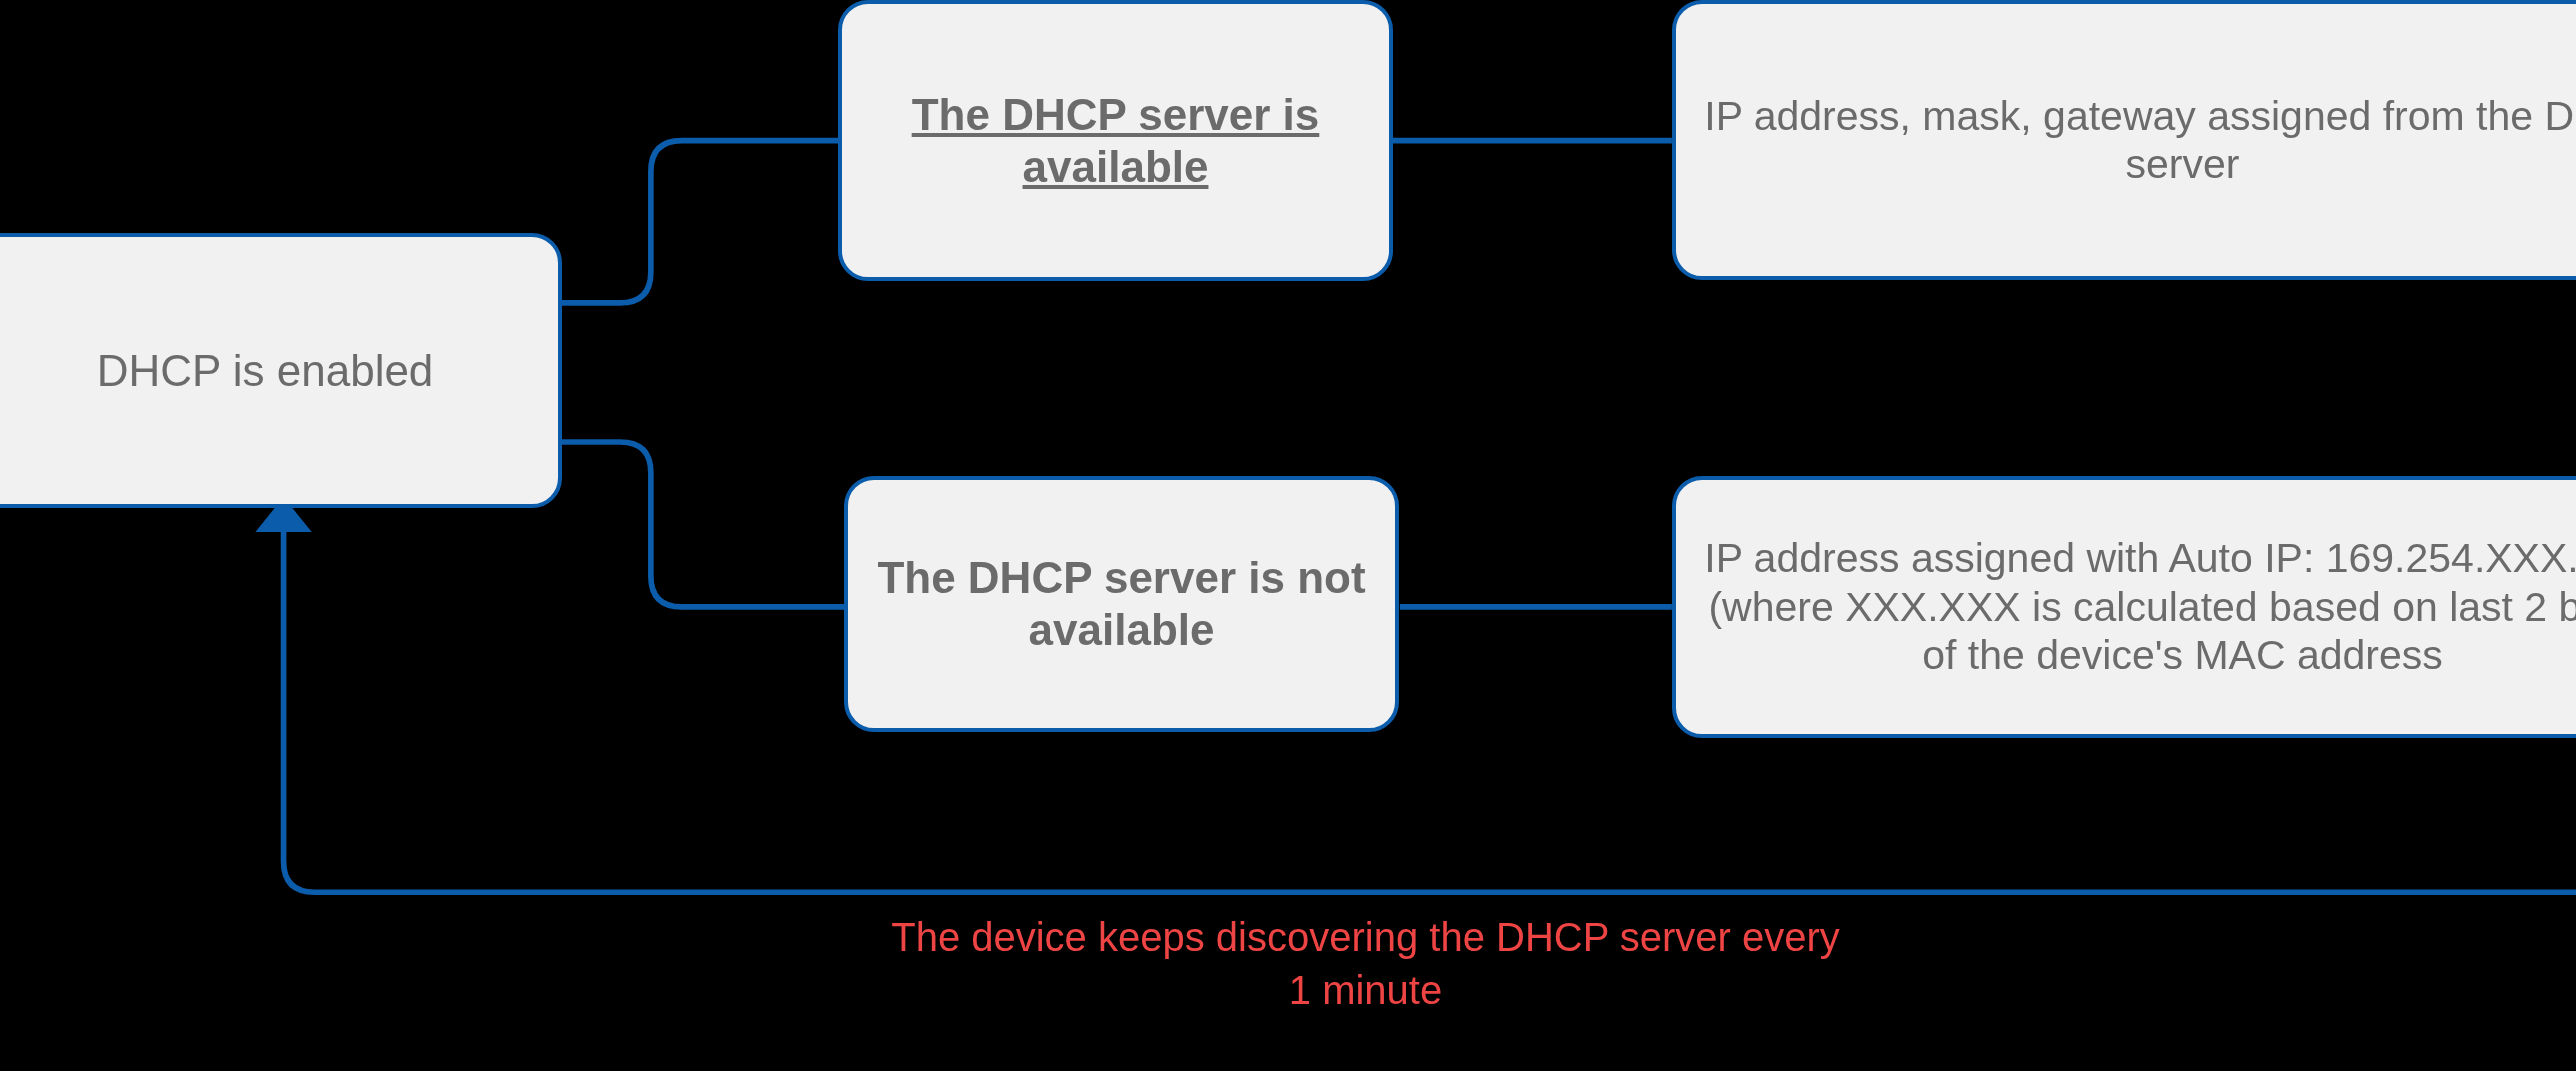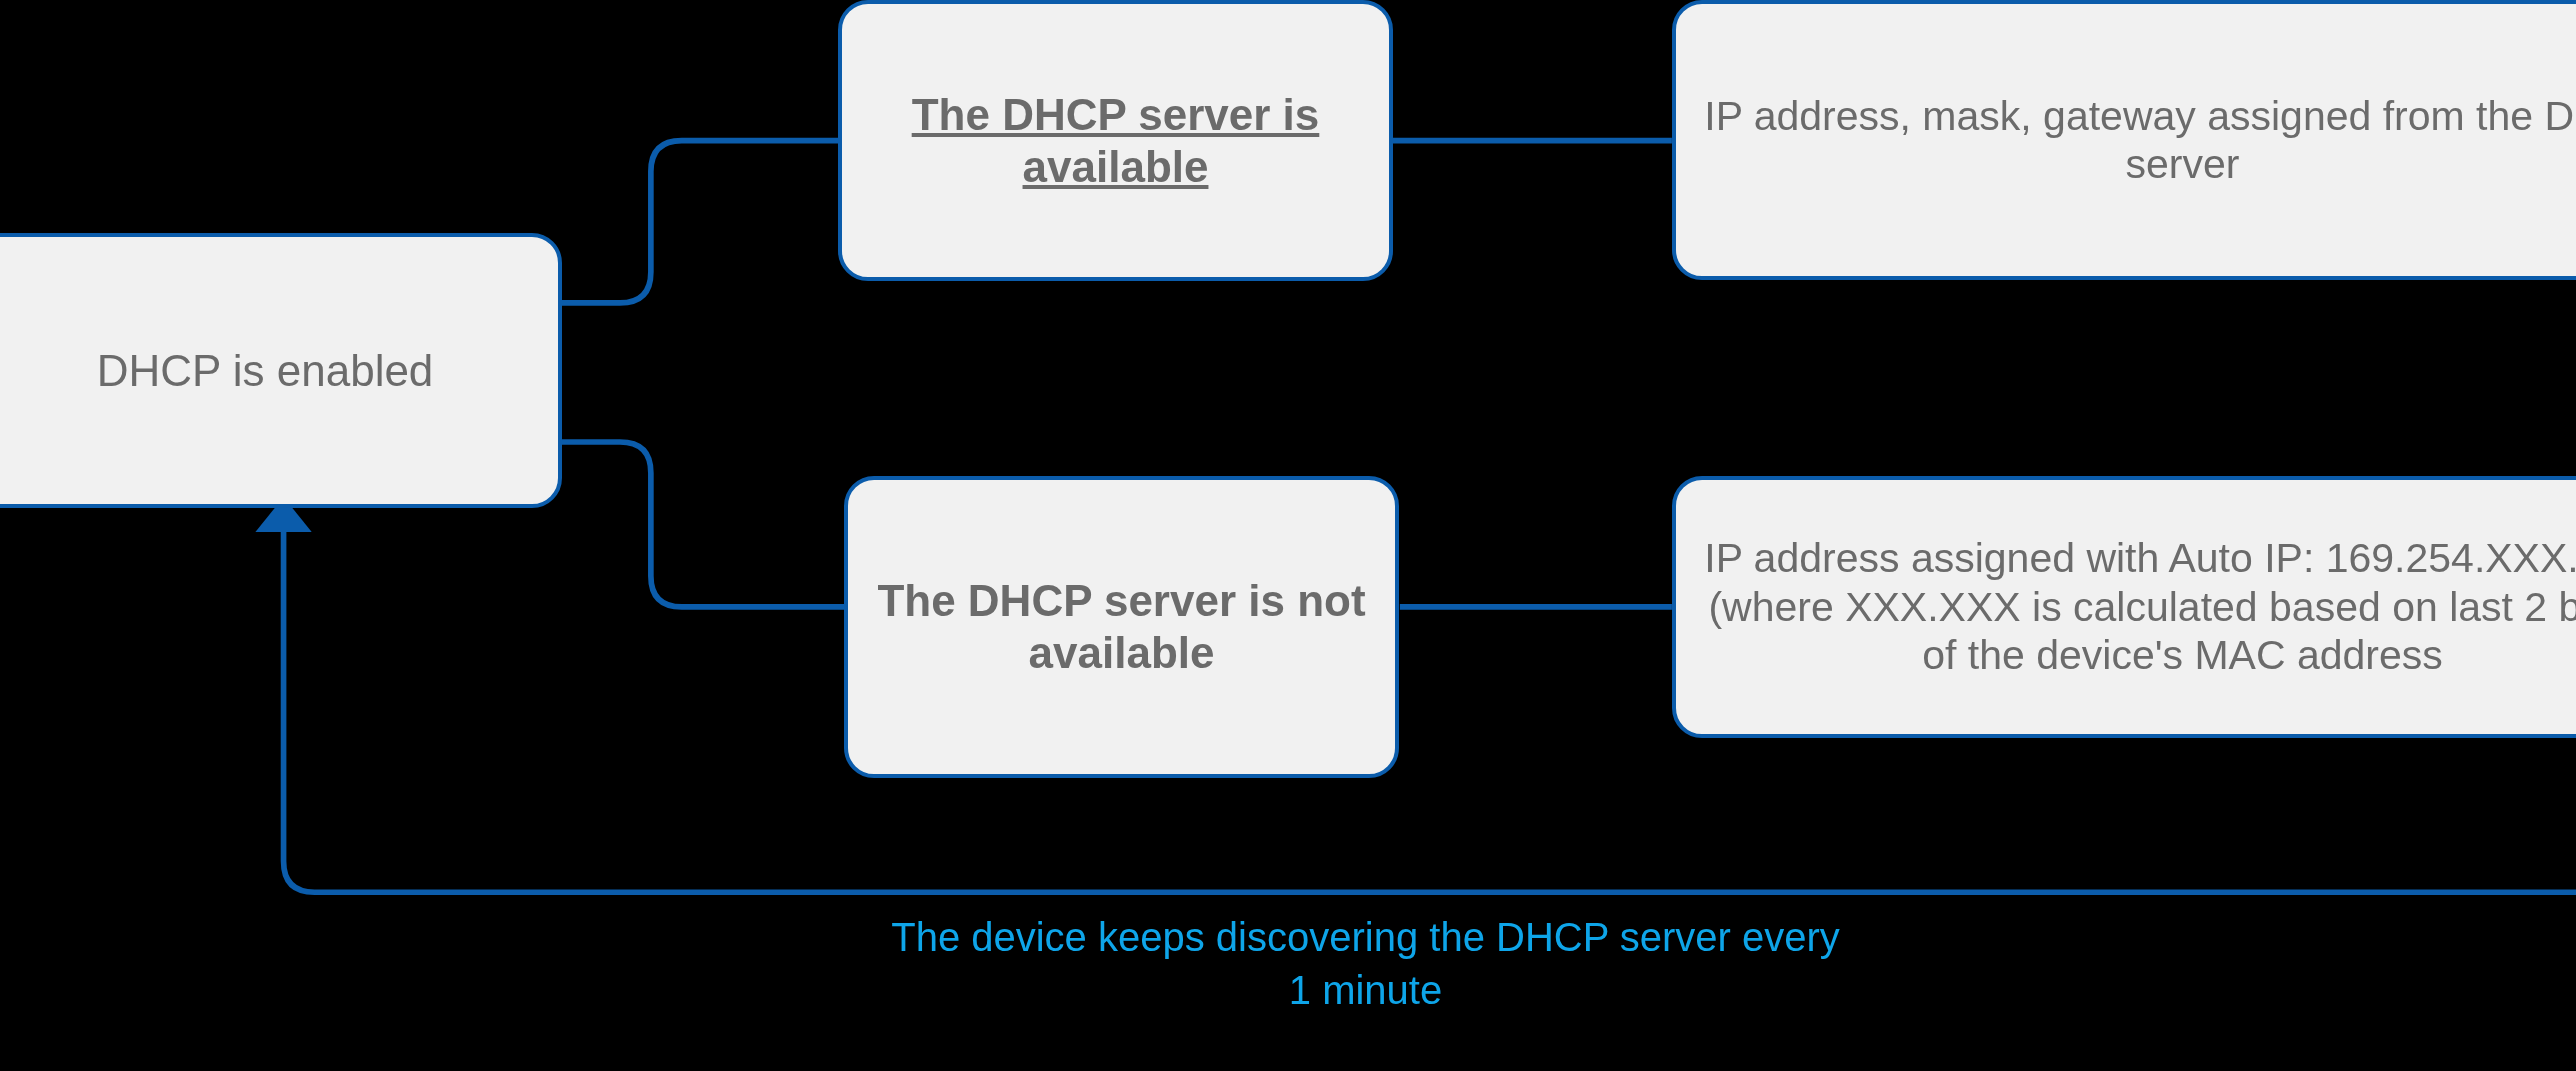--- a/index.html
+++ b/index.html
@@ -24,28 +24,28 @@
     line-height:1.18;
     padding:5.2px 17.5px;
     z-index:3;
   }
   .node span{display:block;width:100%;}
 
   
   #node-dhcp-enabled{ left:-32px; top:233px; width:594px; height:275px; font-size:44px; }
   #node-server-available{ left:838px; top:0px;   width:555px; height:281px; font-size:44px; font-weight:700;text-decoration:underline; }
   #node-assigned-dhcp{   left:1672px; top:0px;   width:1021px; height:280px; font-size:41px; }
-  #node-server-not-available{ left:844px; top:476px; width:555px; height:302px; font-size:44px; font-weight:700; }
+  #node-server-not-available{ left:844px; top:476px; width:555px; height:256px; font-size:44px; font-weight:700; }
   #node-assigned-autoip{ left:1672px; top:476px; width:1021px; height:262px; font-size:41px; }
 
   #loop-caption{
     position:absolute;
     left:876px; top:911px; width:979px;
     text-align:center;
-    color:#0ea5e9;
+    color:#ef4444;
     font-size:40px;
     line-height:1.32;
     z-index:3;
   }
 </style>
 </head>
 <body>
 
 <div id="stage">
 

